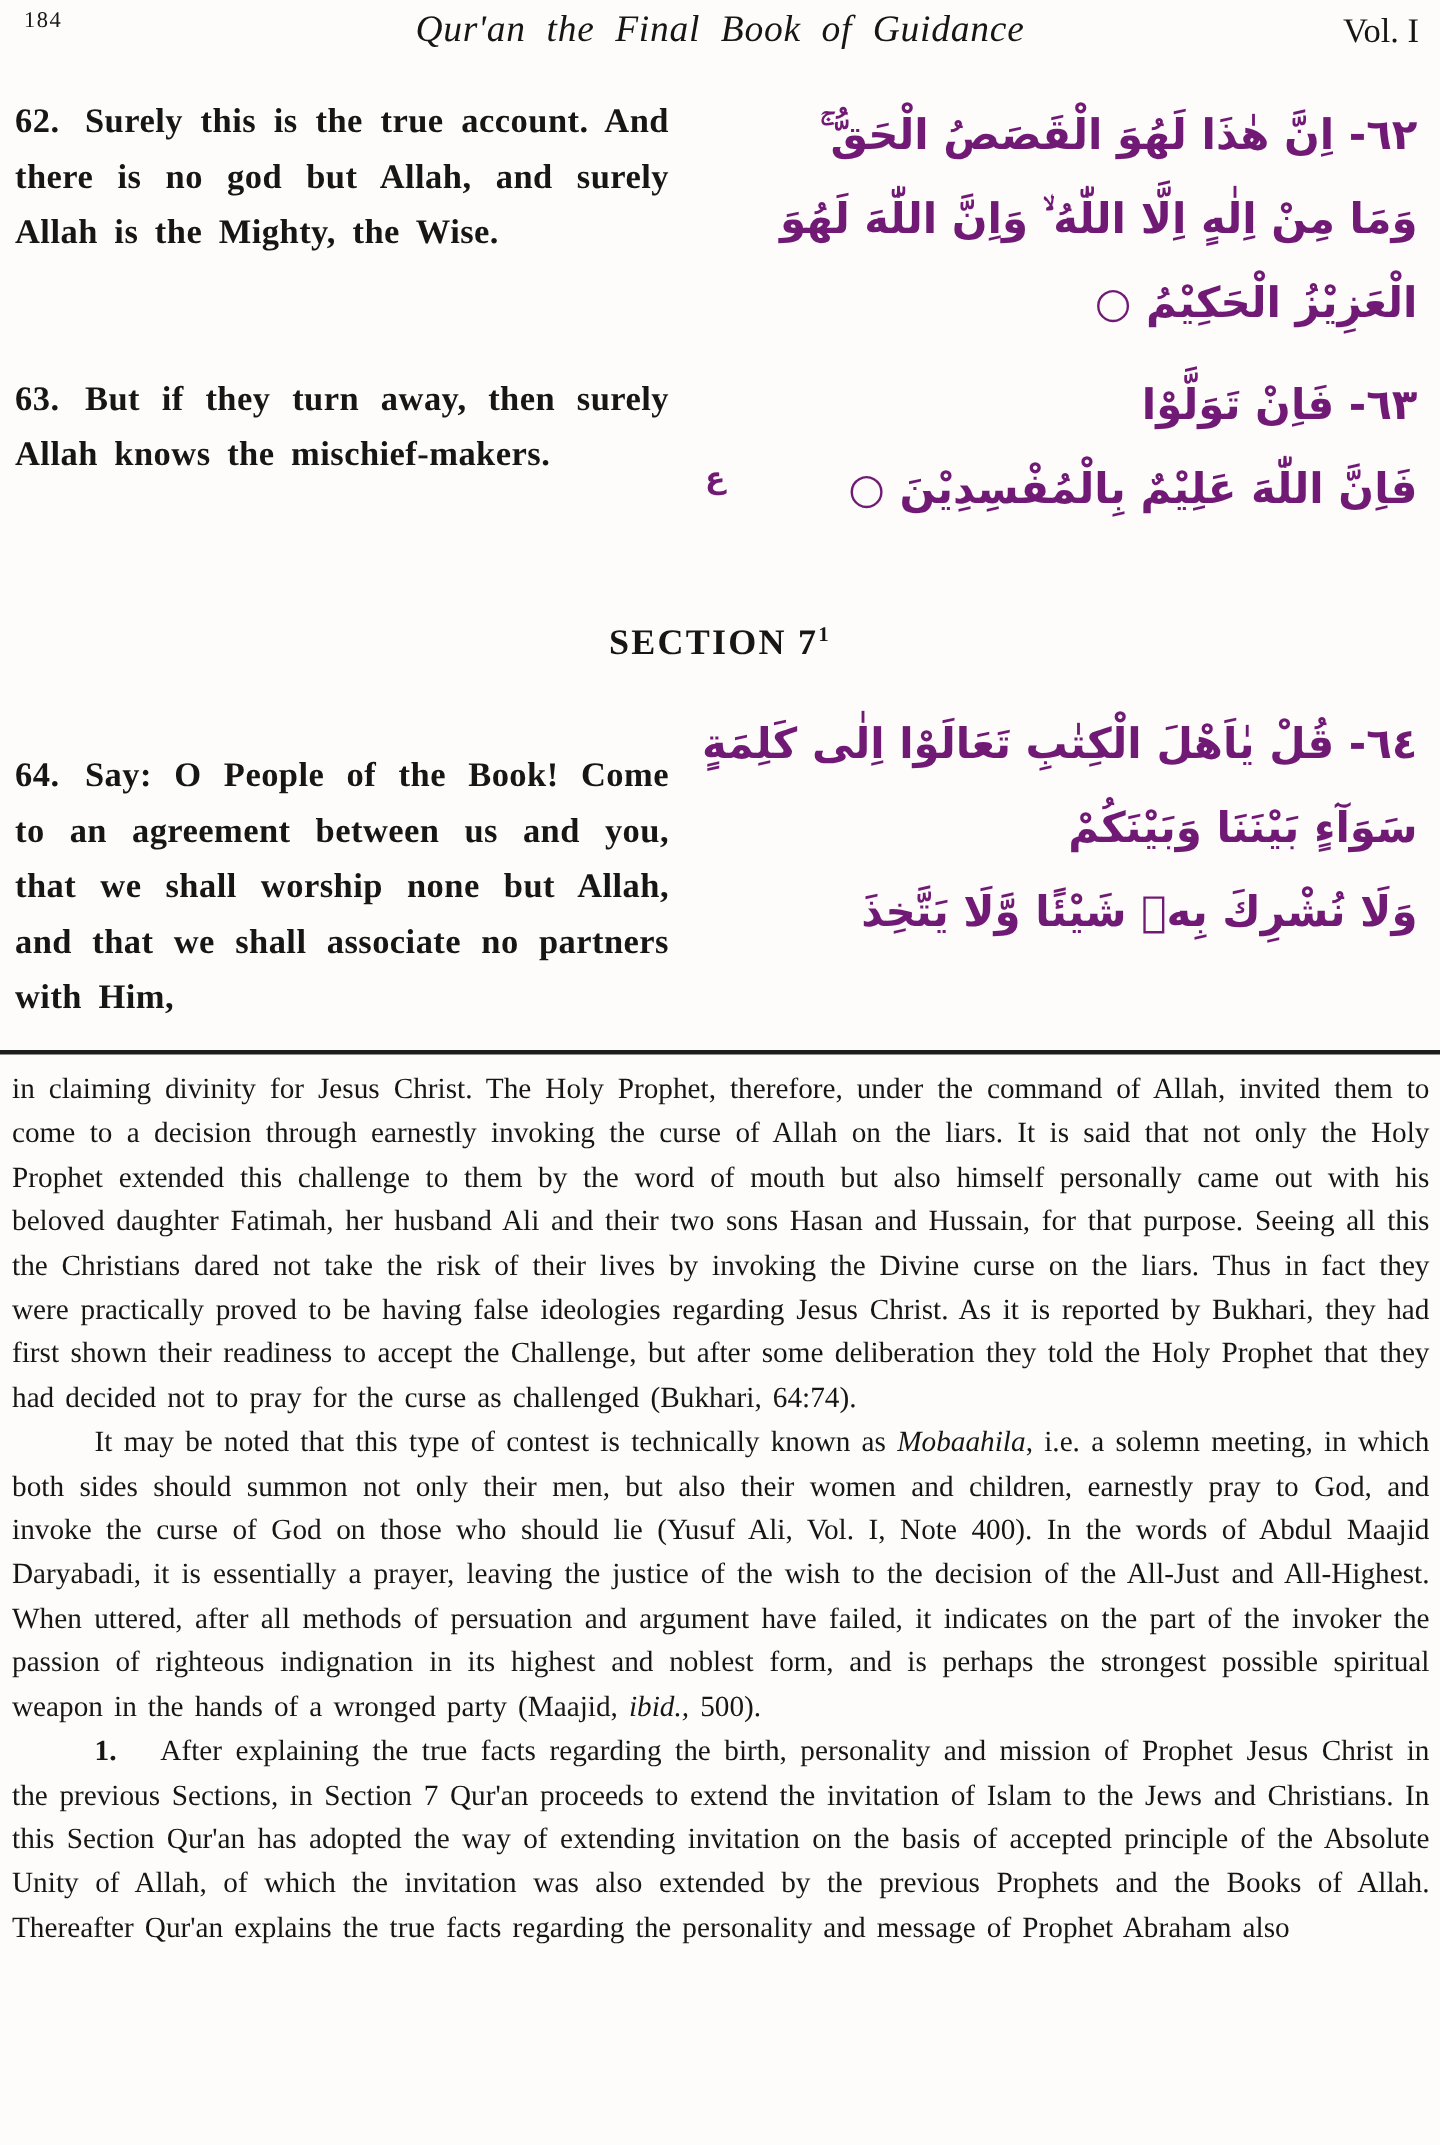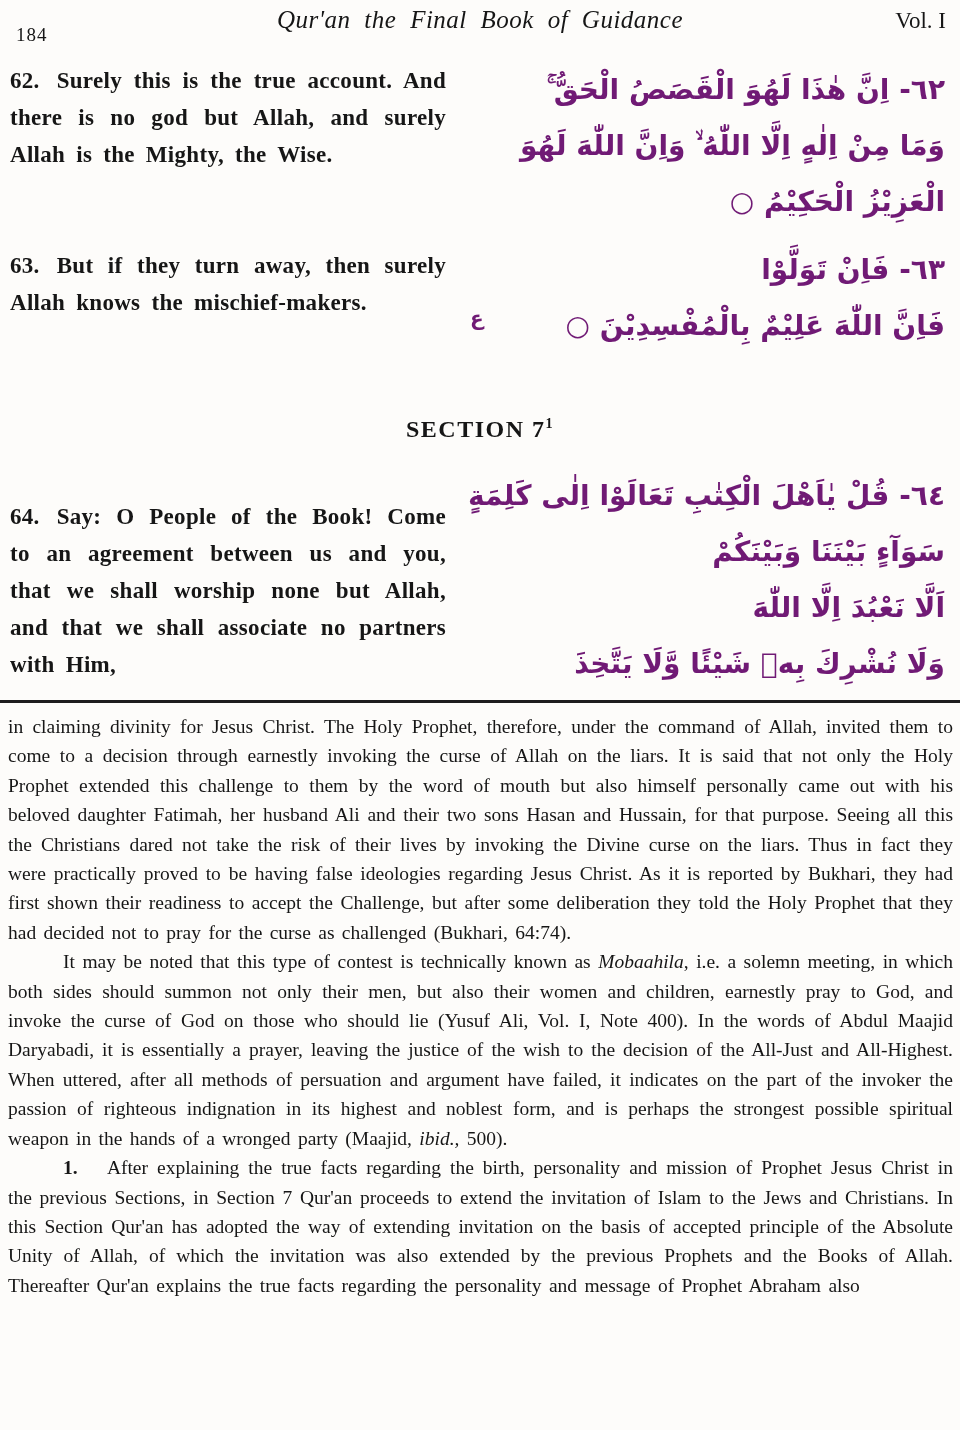--- a/index.html
+++ b/index.html
@@ -7,21 +7,21 @@
     position:relative;
     width:960px;height:1430px;
     background:#fdfcfa;
     color:#161616;
     font-family:"Liberation Serif", serif;
     overflow:hidden;
   }
 
   
   .header{position:absolute;top:6px;left:0;right:0;height:40px;}
-  .pagenum{position:absolute;left:16px;top:18px;font-size:19px;letter-spacing:1px;}
+  .pagenum{position:absolute;left:16px;top:0;font-size:15px;letter-spacing:1px;}
   .booktitle{
     position:absolute;left:0;right:0;top:0;text-align:center;
     font-style:italic;font-size:25px;word-spacing:7px;letter-spacing:.5px;
   }
   .vol{position:absolute;right:14px;top:2px;font-size:23px;}
 
   
   .verse-en{
     position:absolute;left:10px;width:436px;
     font-weight:bold;font-size:23px;line-height:37px;
@@ -117,21 +117,20 @@
     <span>SECTION 7</span><sup>1</sup>
   </div>
 
   <section class="verse-en v64en">
     <span class="vnum">64.</span><span>Say: O People of the Book! Come to an agreement between us and you, that we shall worship none but Allah, and that we shall associate no partners with Him,</span>
   </section>
 
   <section class="verse-ar v64ar">
     <div class="ar-line">٦٤- قُلْ يٰاَهْلَ الْكِتٰبِ تَعَالَوْا اِلٰى كَلِمَةٍ</div>
     <div class="ar-line">سَوَآءٍ بَيْنَنَا وَبَيْنَكُمْ</div>
-    <div class="ar-line">اَلَّا نَعْبُدَ اِلَّا اللّٰهَ</div>
     <div class="ar-line">وَلَا نُشْرِكَ بِهٖ شَيْئًا وَّلَا يَتَّخِذَ</div>
   </section>
 
   <hr class="rule">
 
   <section class="footnotes">
     <p class="fn"><span>in claiming divinity for Jesus Christ. The Holy Prophet, therefore, under the command of Allah, invited them to come to a decision through earnestly invoking the curse of Allah on the liars. It is said that not only the Holy Prophet extended this challenge to them by the word of mouth but also himself personally came out with his beloved daughter Fatimah, her husband Ali and their two sons Hasan and Hussain, for that purpose. Seeing all this the Christians dared not take the risk of their lives by invoking the Divine curse on the liars. Thus in fact they were practically proved to be having false ideologies regarding Jesus Christ. As it is reported by Bukhari, they had first shown their readiness to accept the Challenge, but after some deliberation they told the Holy Prophet that they had decided not to pray for the curse as challenged (Bukhari, 64:74).</span></p>
     <p class="fn indent"><span>It may be noted that this type of contest is technically known as </span><span class="seg-italic">Mobaahila</span><span>, i.e. a solemn meeting, in which both sides should summon not only their men, but also their women and children, earnestly pray to God, and invoke the curse of God on those who should lie (Yusuf Ali, Vol. I, Note 400). In the words of Abdul Maajid Daryabadi, it is essentially a prayer, leaving the justice of the wish to the decision of the All-Just and All-Highest. When uttered, after all methods of persuation and argument have failed, it indicates on the part of the invoker the passion of righteous indignation in its highest and noblest form, and is perhaps the strongest possible spiritual weapon in the hands of a wronged party (Maajid, </span><span class="seg-italic">ibid.,</span><span> 500).</span></p>
     <p class="fn indent"><span class="seg-bold">1.</span><span>   After explaining the true facts regarding the birth, personality and mission of Prophet Jesus Christ in the previous Sections, in Section 7 Qur'an proceeds to extend the invitation of Islam to the Jews and Christians. In this Section Qur'an has adopted the way of extending invitation on the basis of accepted principle of the Absolute Unity of Allah, of which the invitation was also extended by the previous Prophets and the Books of Allah. Thereafter Qur'an explains the true facts regarding the personality and message of Prophet Abraham also</span></p>
   </section>

